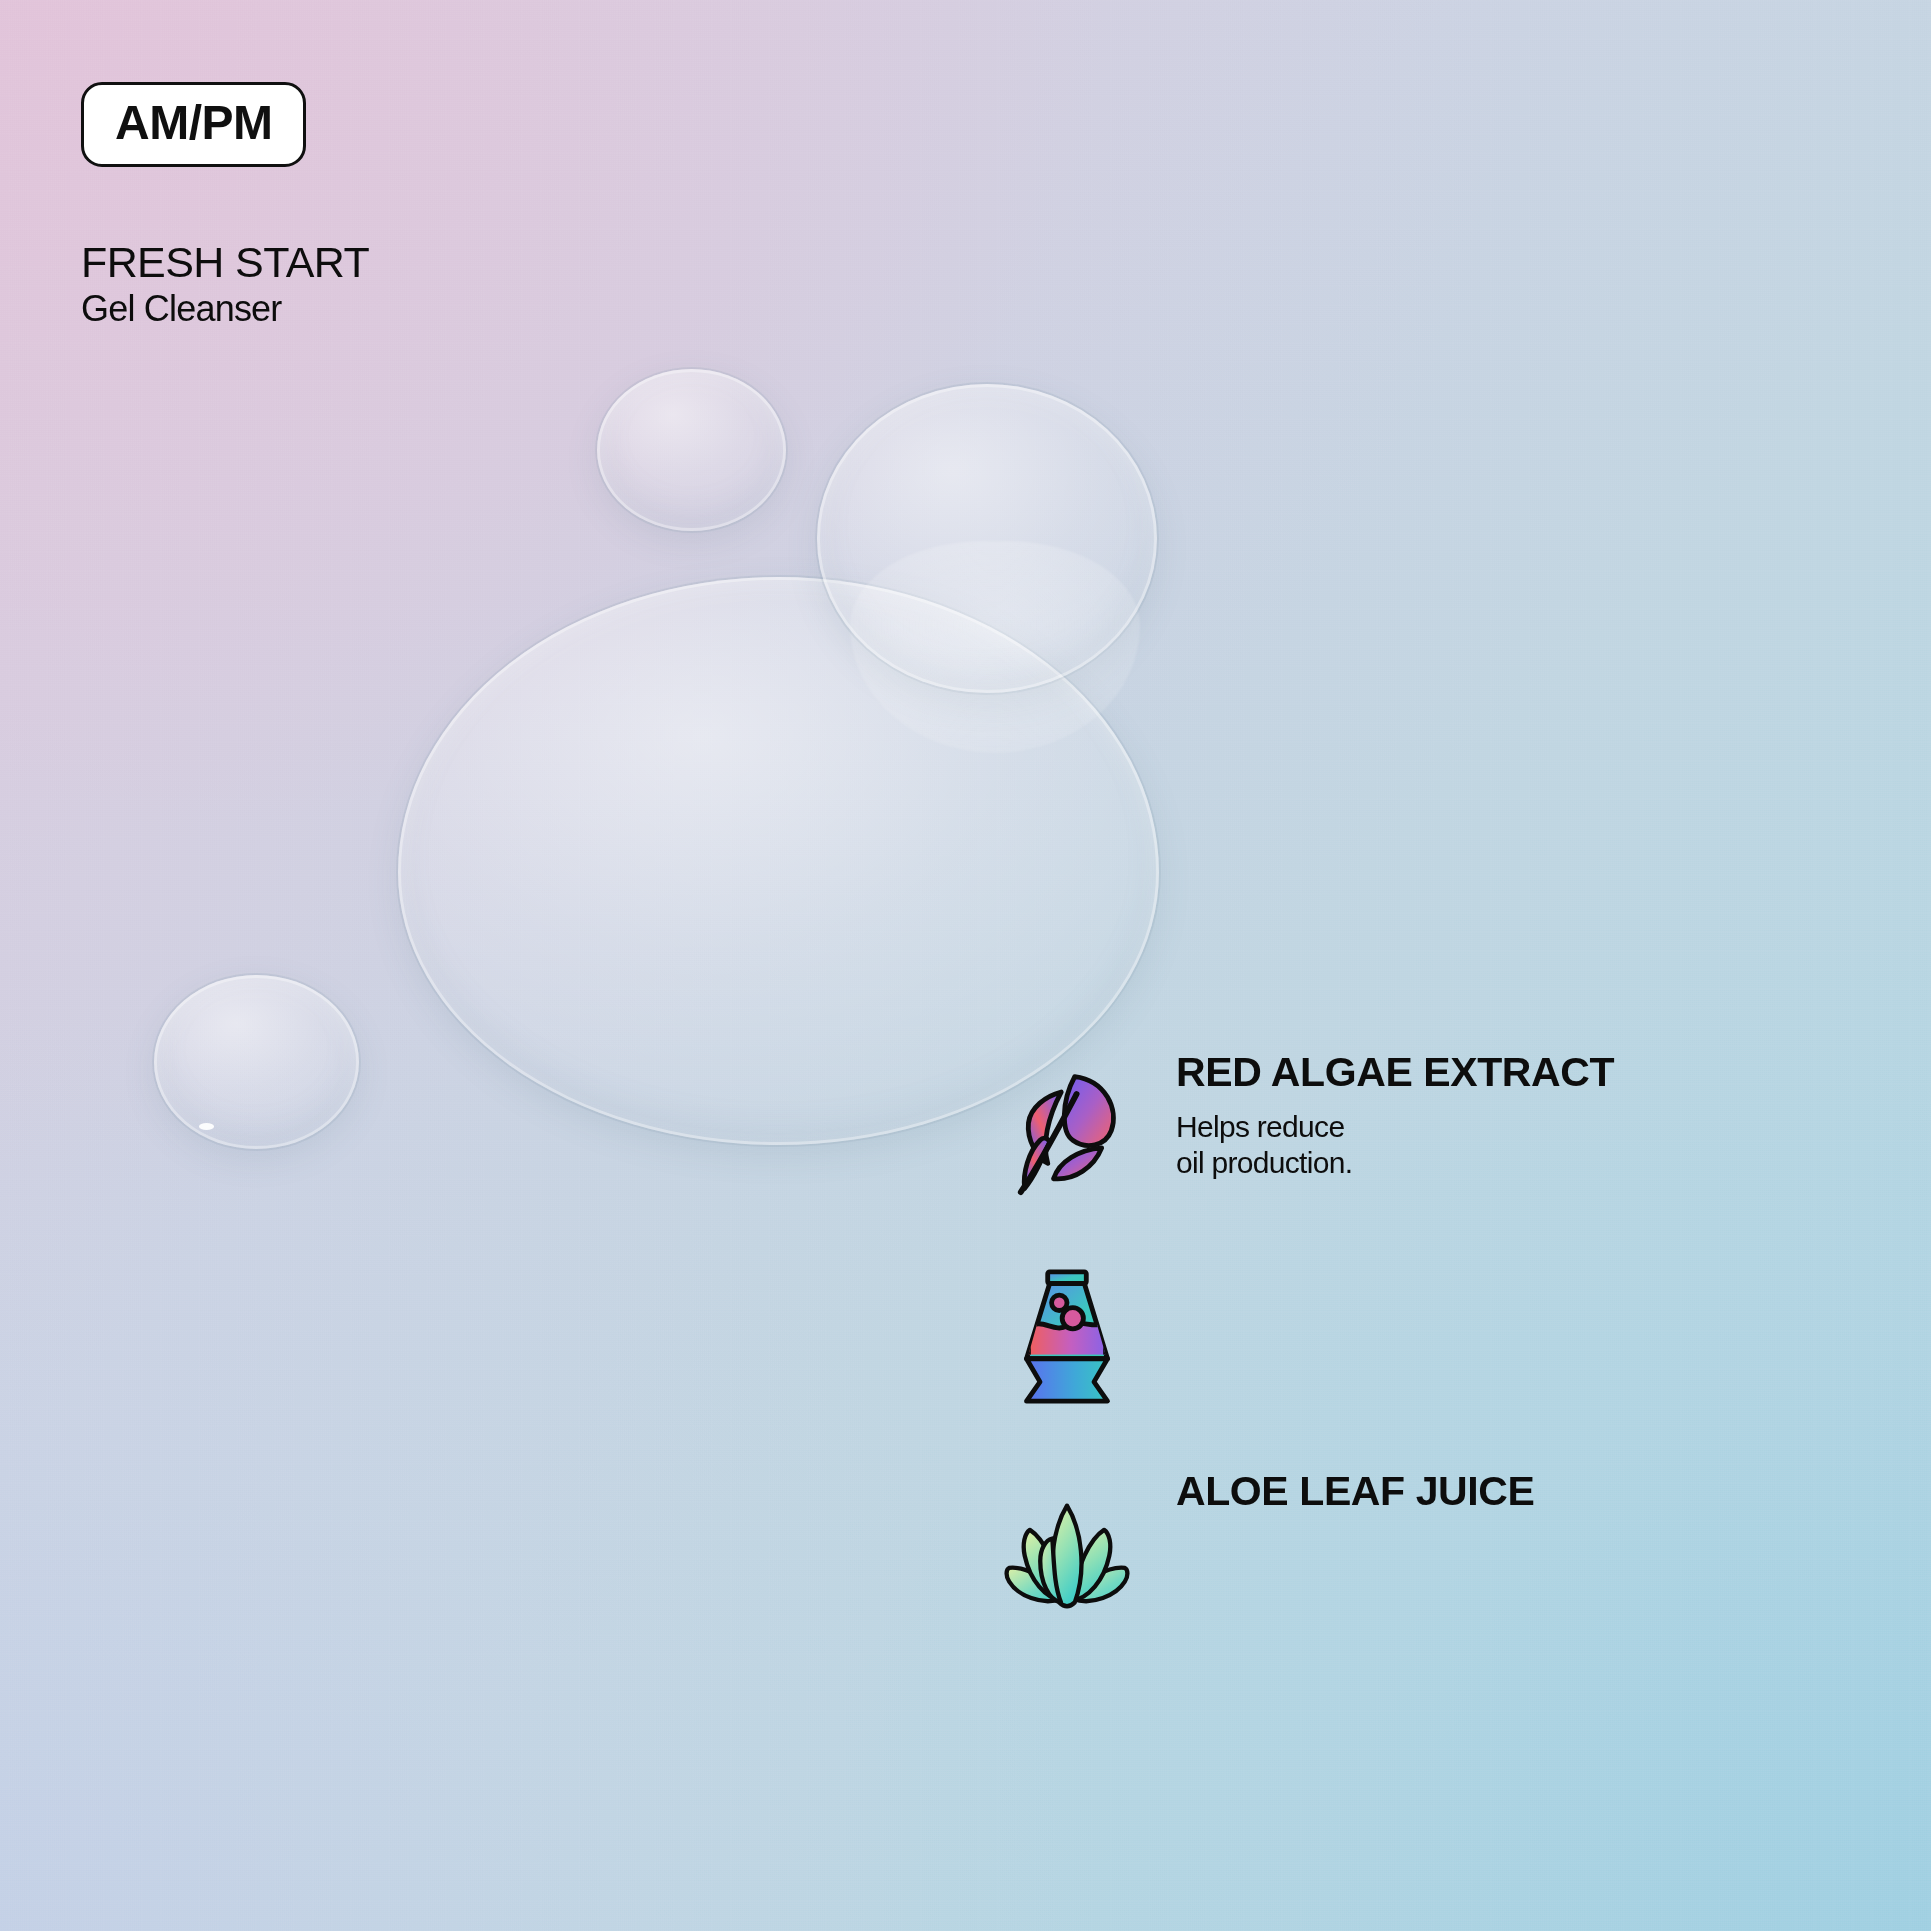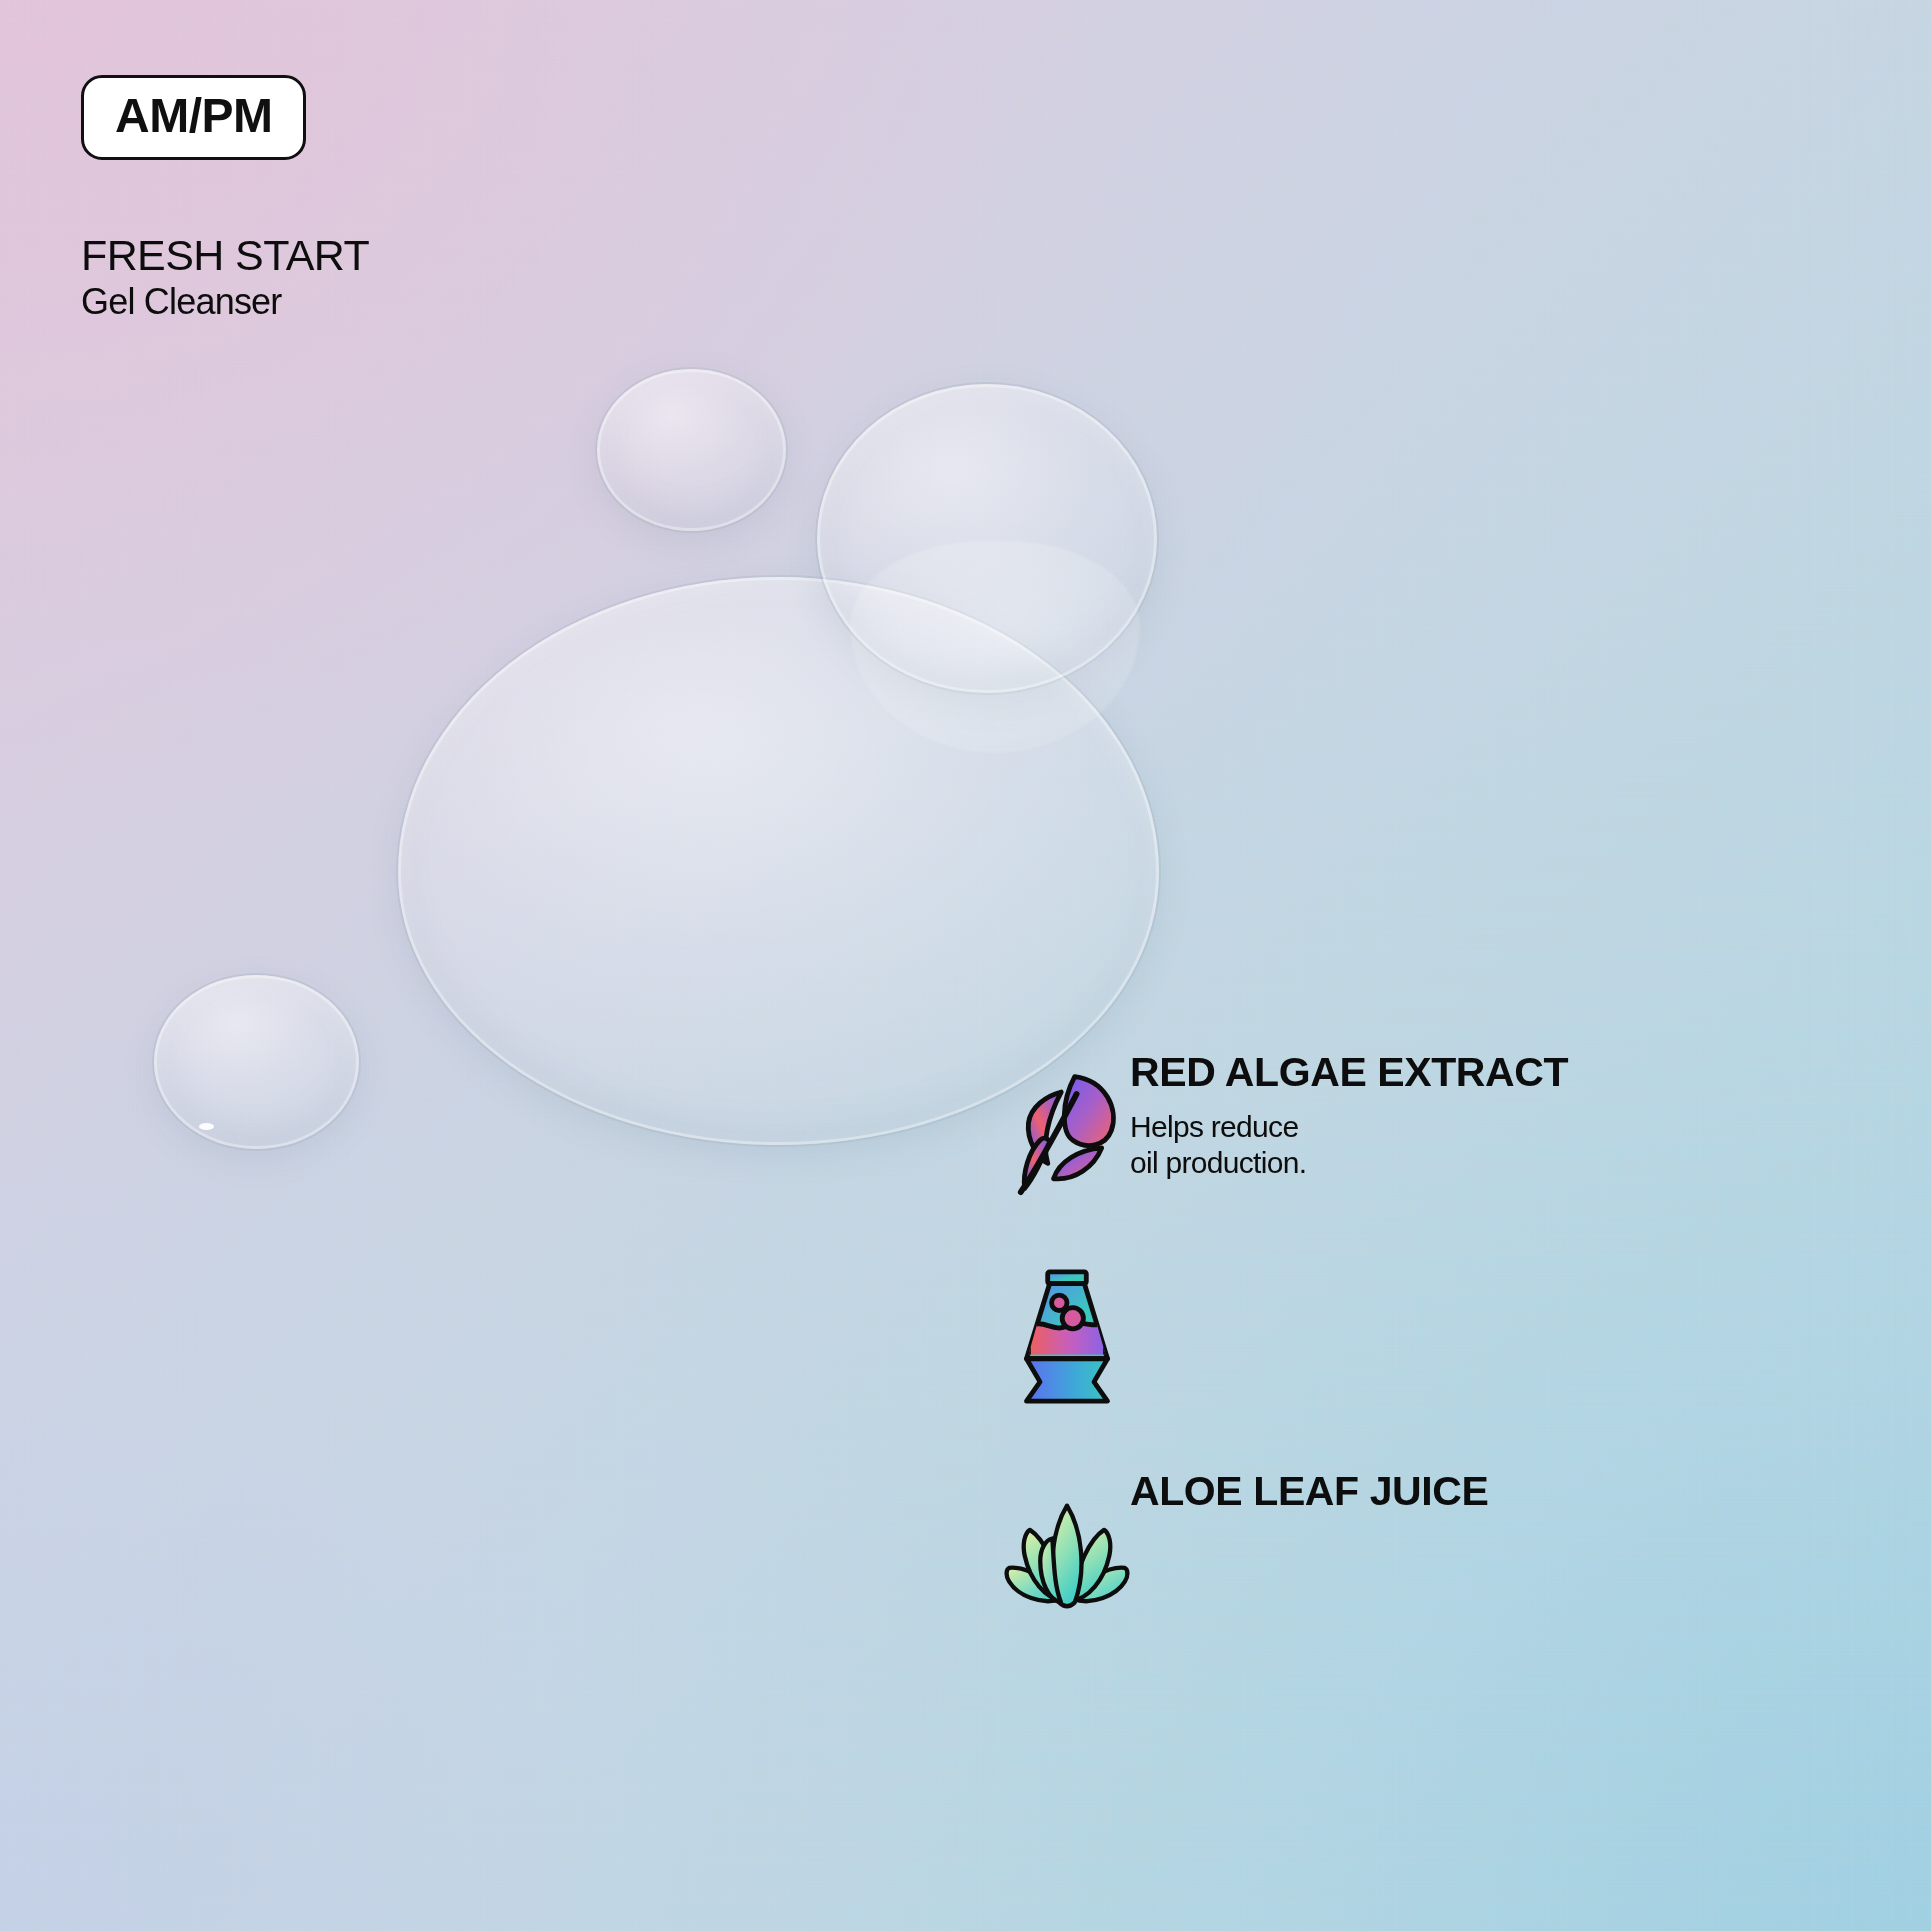--- a/index.html
+++ b/index.html
@@ -130,21 +130,21 @@
     background: #ffffff;
     border-radius: 50%;
     opacity: 0.92;
   }
   #spec-left { left: 199px; top: 1123px; width: 15.4px; height: 6.8px; }
 
   
   #left-col {
     position: absolute;
     left: 81px;
-    top: 75px;
+    top: 82px;
     width: 502px;
   }
 
   #ampm-badge {
     display: inline-block;
     background: #ffffff;
     border: 3.9px solid #101010;
     border-radius: 21px;
     padding: 13.5px 31px 17.4px;
     font-size: 48px;
@@ -181,20 +181,21 @@
   
   #ingredients {
     position: absolute;
     left: 1004px;
     top: 1050px;
     width: 850px;
   }
   .ingredient {
     display: flex;
     align-items: flex-start;
+    gap: 46px;
     margin-bottom: 60px;
   }
   .ingredient:last-child { margin-bottom: 0; }
 
   .ing-icon {
     flex: 0 0 auto;
     width: 126px;
     display: flex;
     justify-content: center;
     padding-top: 13.5px;

